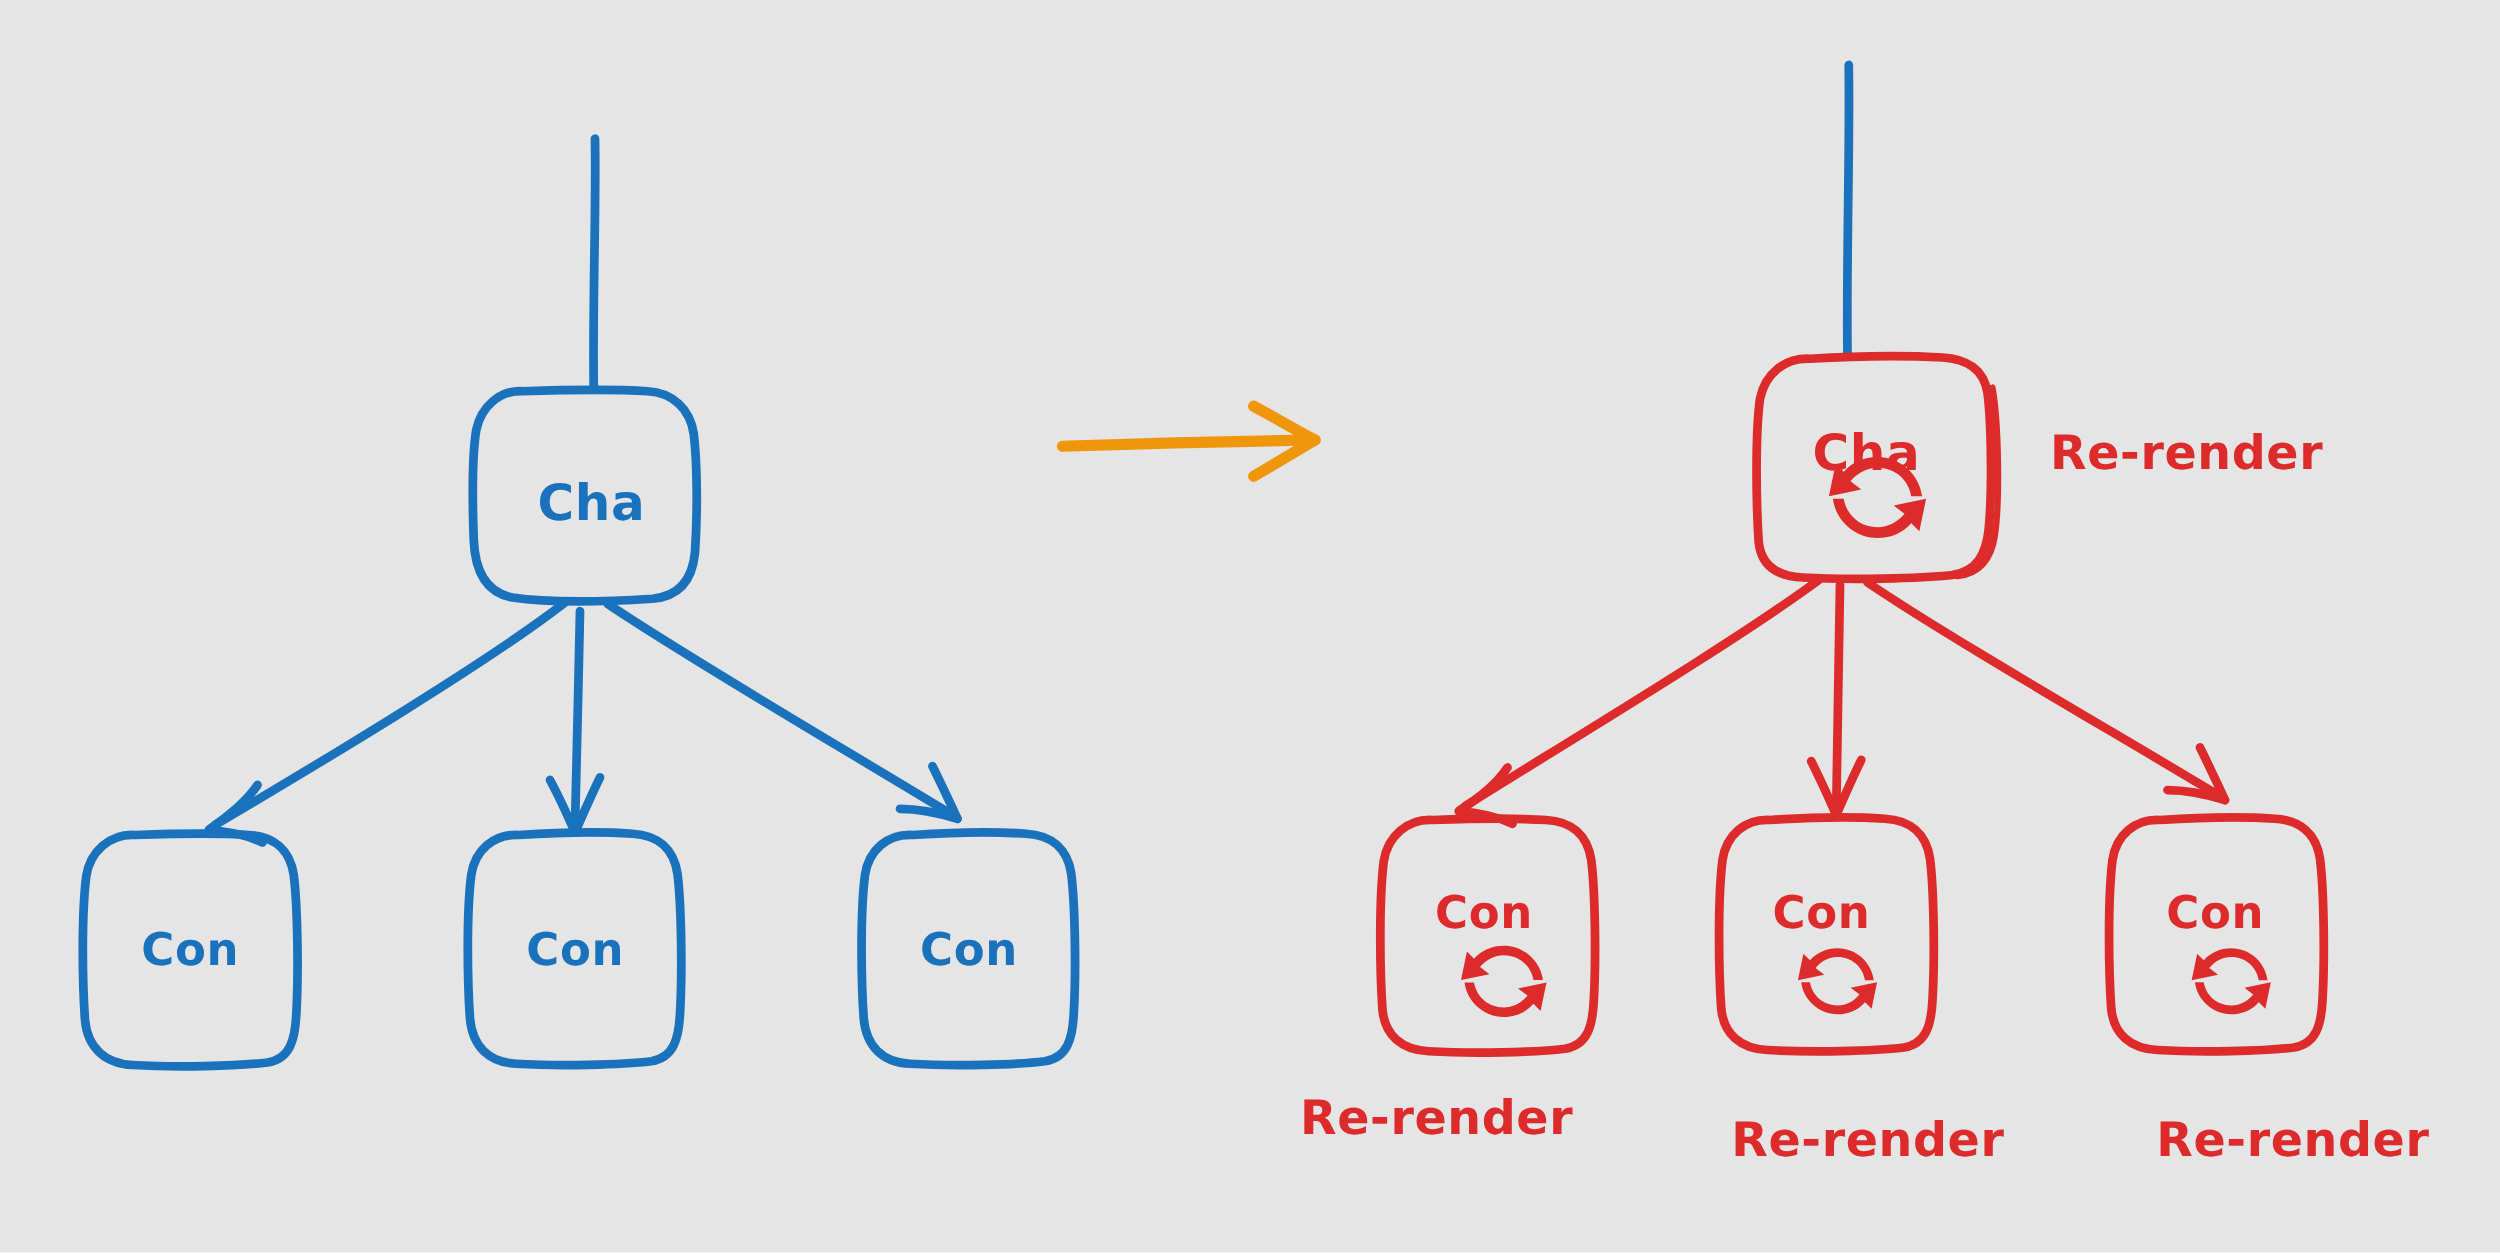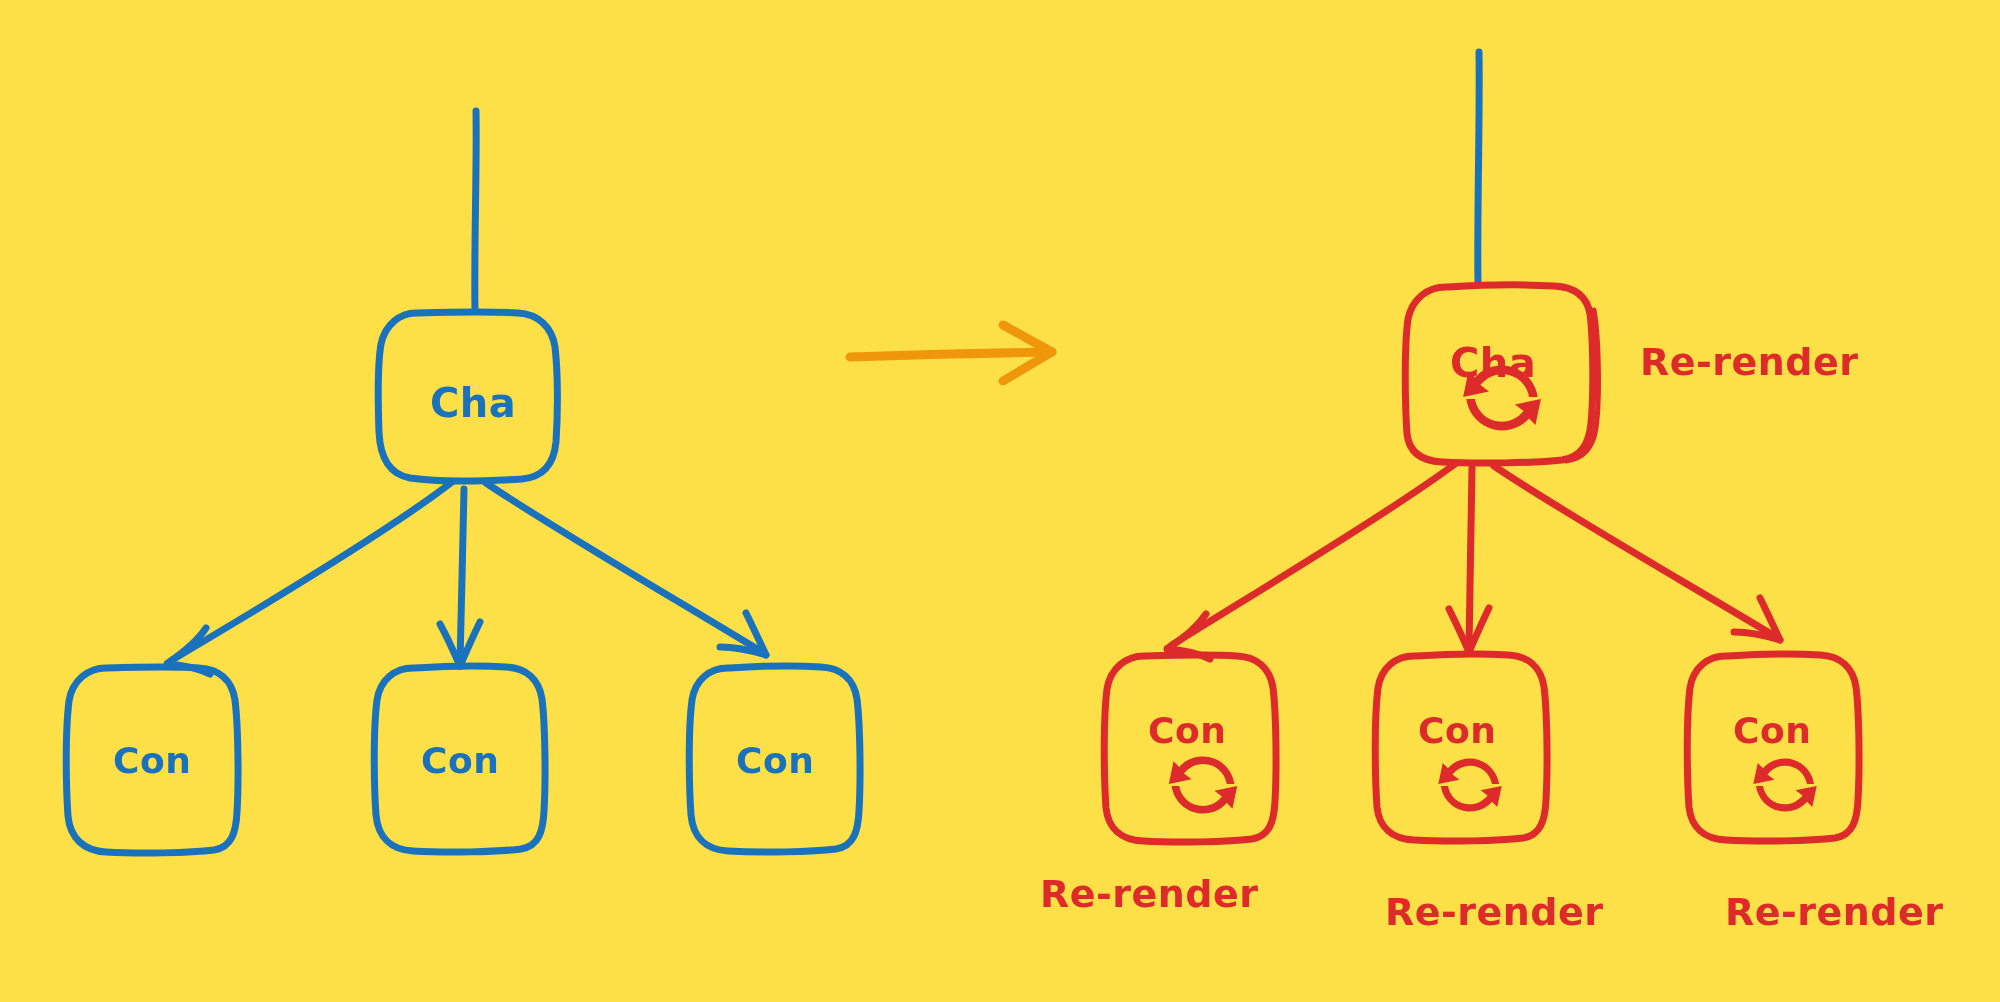--- a/index.html
+++ b/index.html
@@ -8,21 +8,21 @@
     padding: 0;
     background: #ffffff;
   }
   body {
     font-family: "DejaVu Sans", sans-serif;
   }
   #canvas {
     position: relative;
     width: 2000px;
     height: 1002px;
-    background: #fde047;
+    background: #e5e5e5;
     overflow: hidden;
   }
   #sketch {
     position: absolute;
     top: 0;
     left: 0;
     width: 2000px;
     height: 1002px;
   }
   .node-label {

